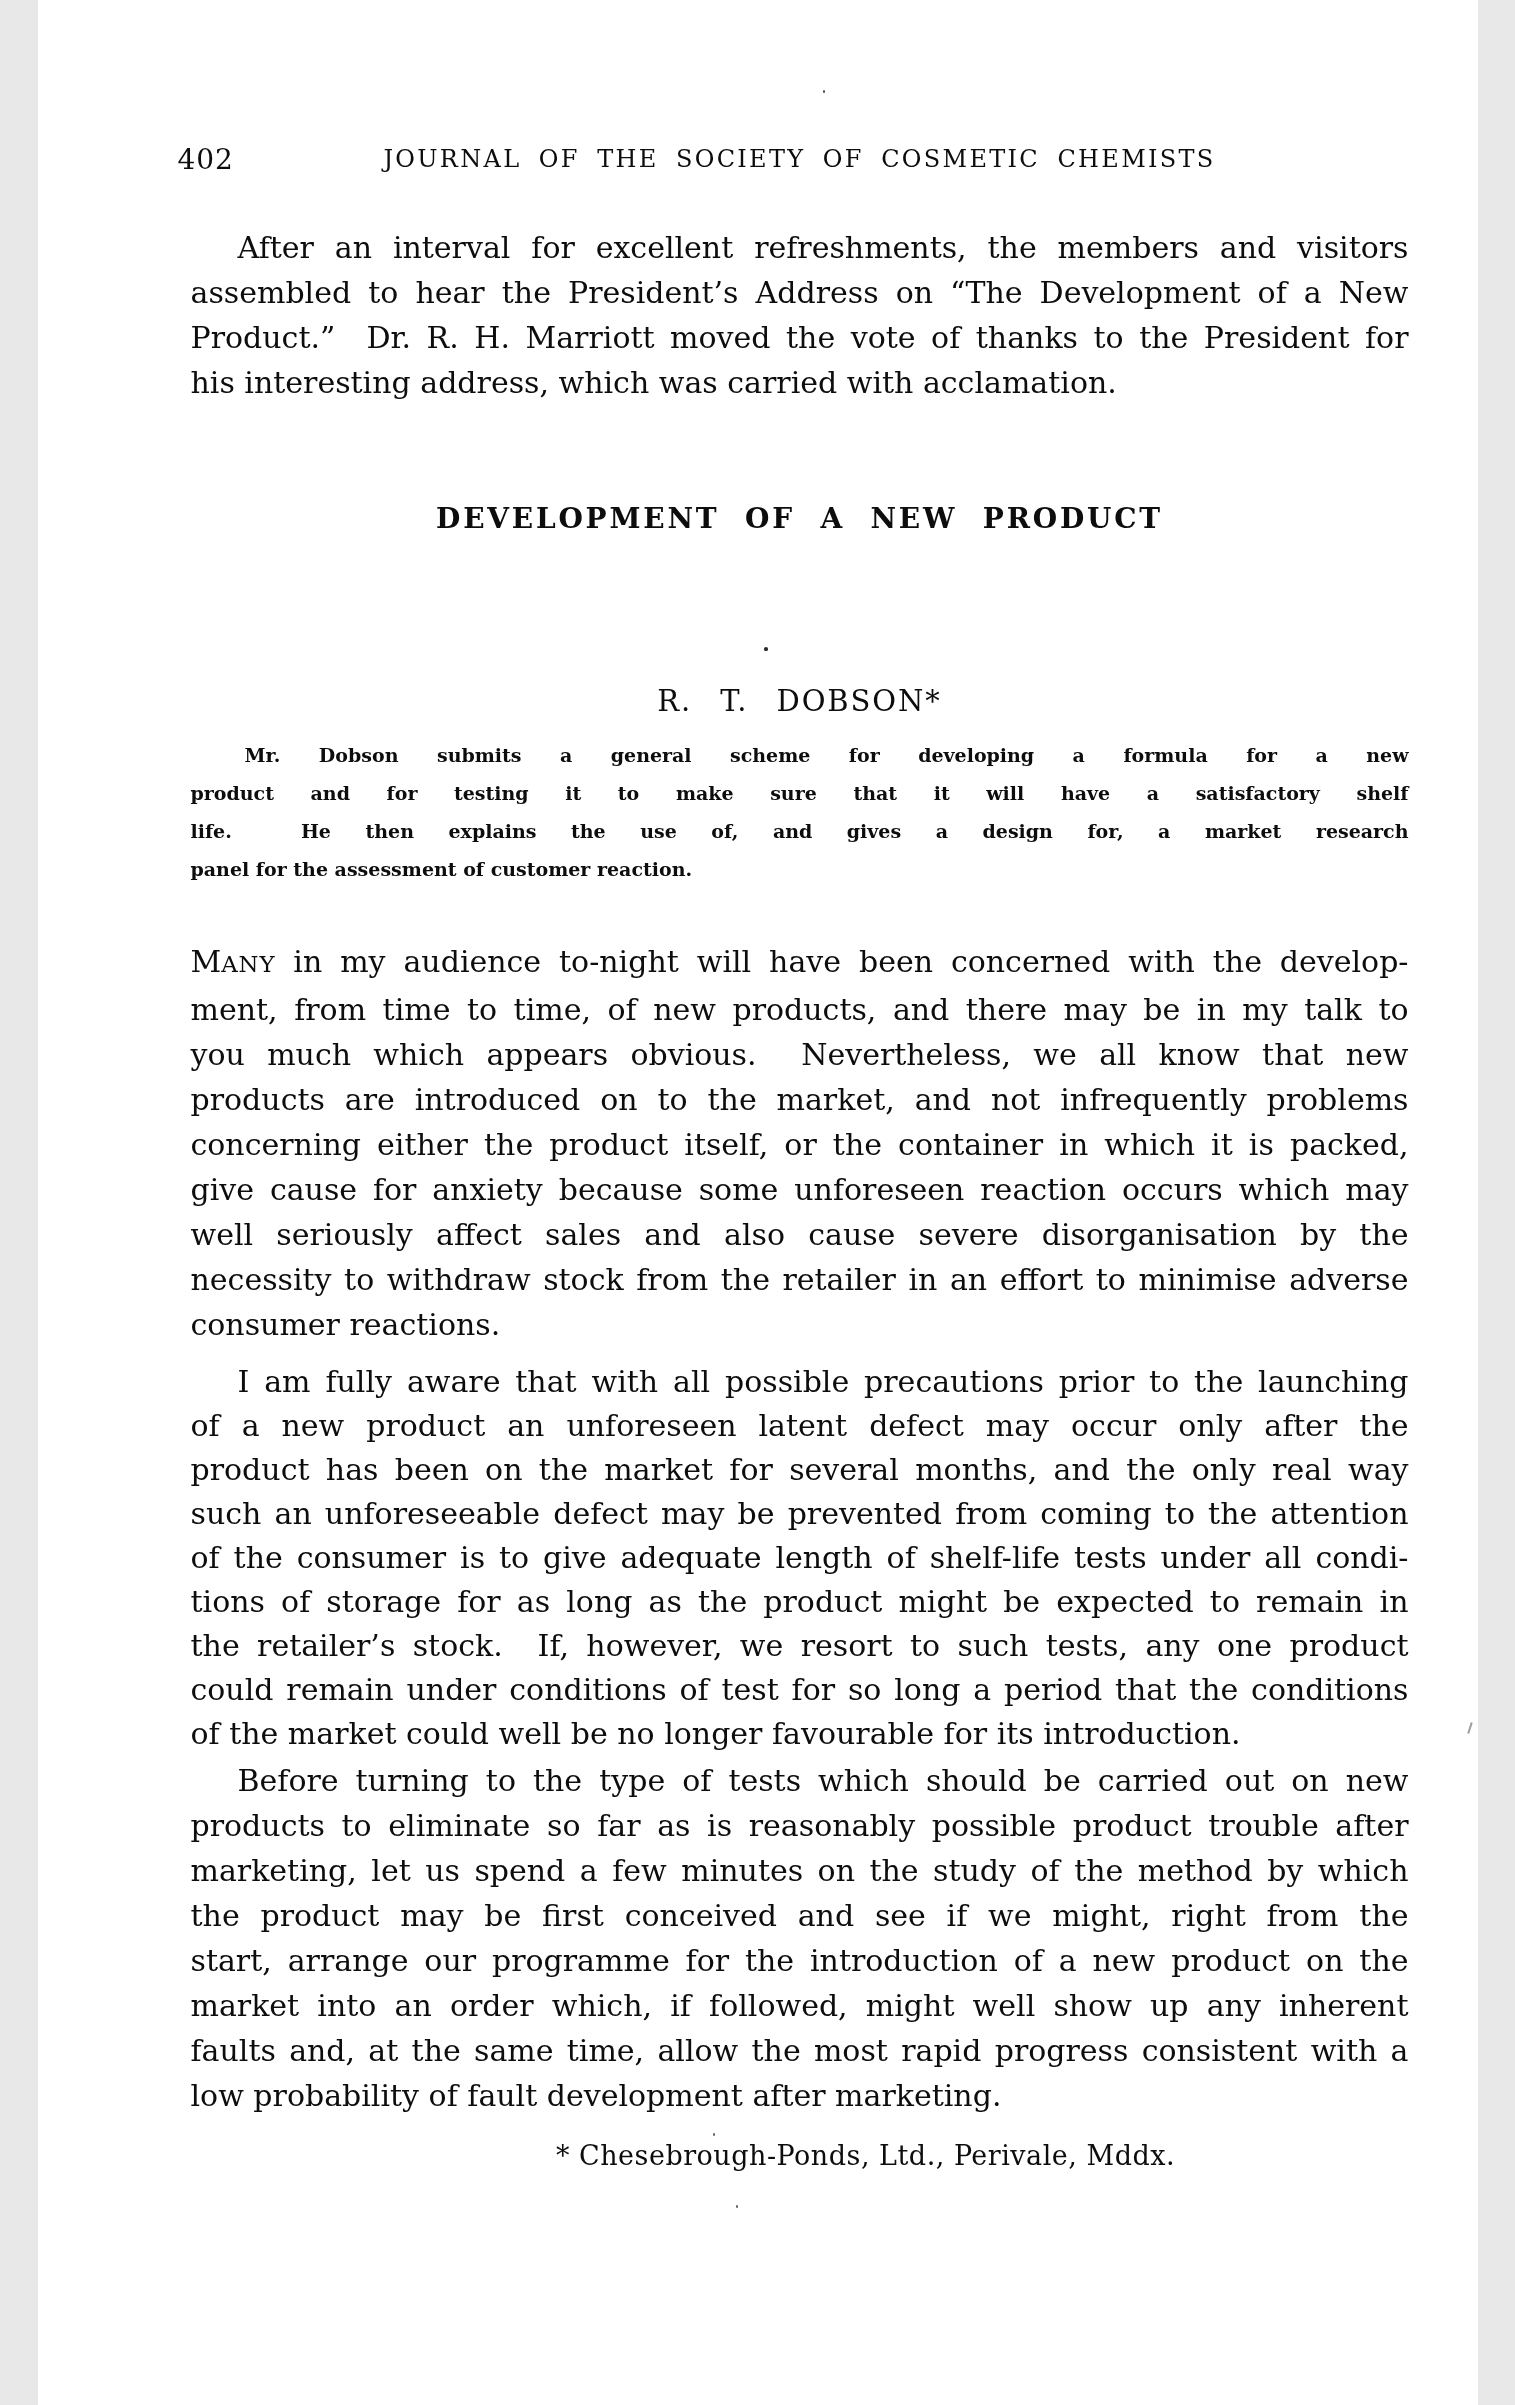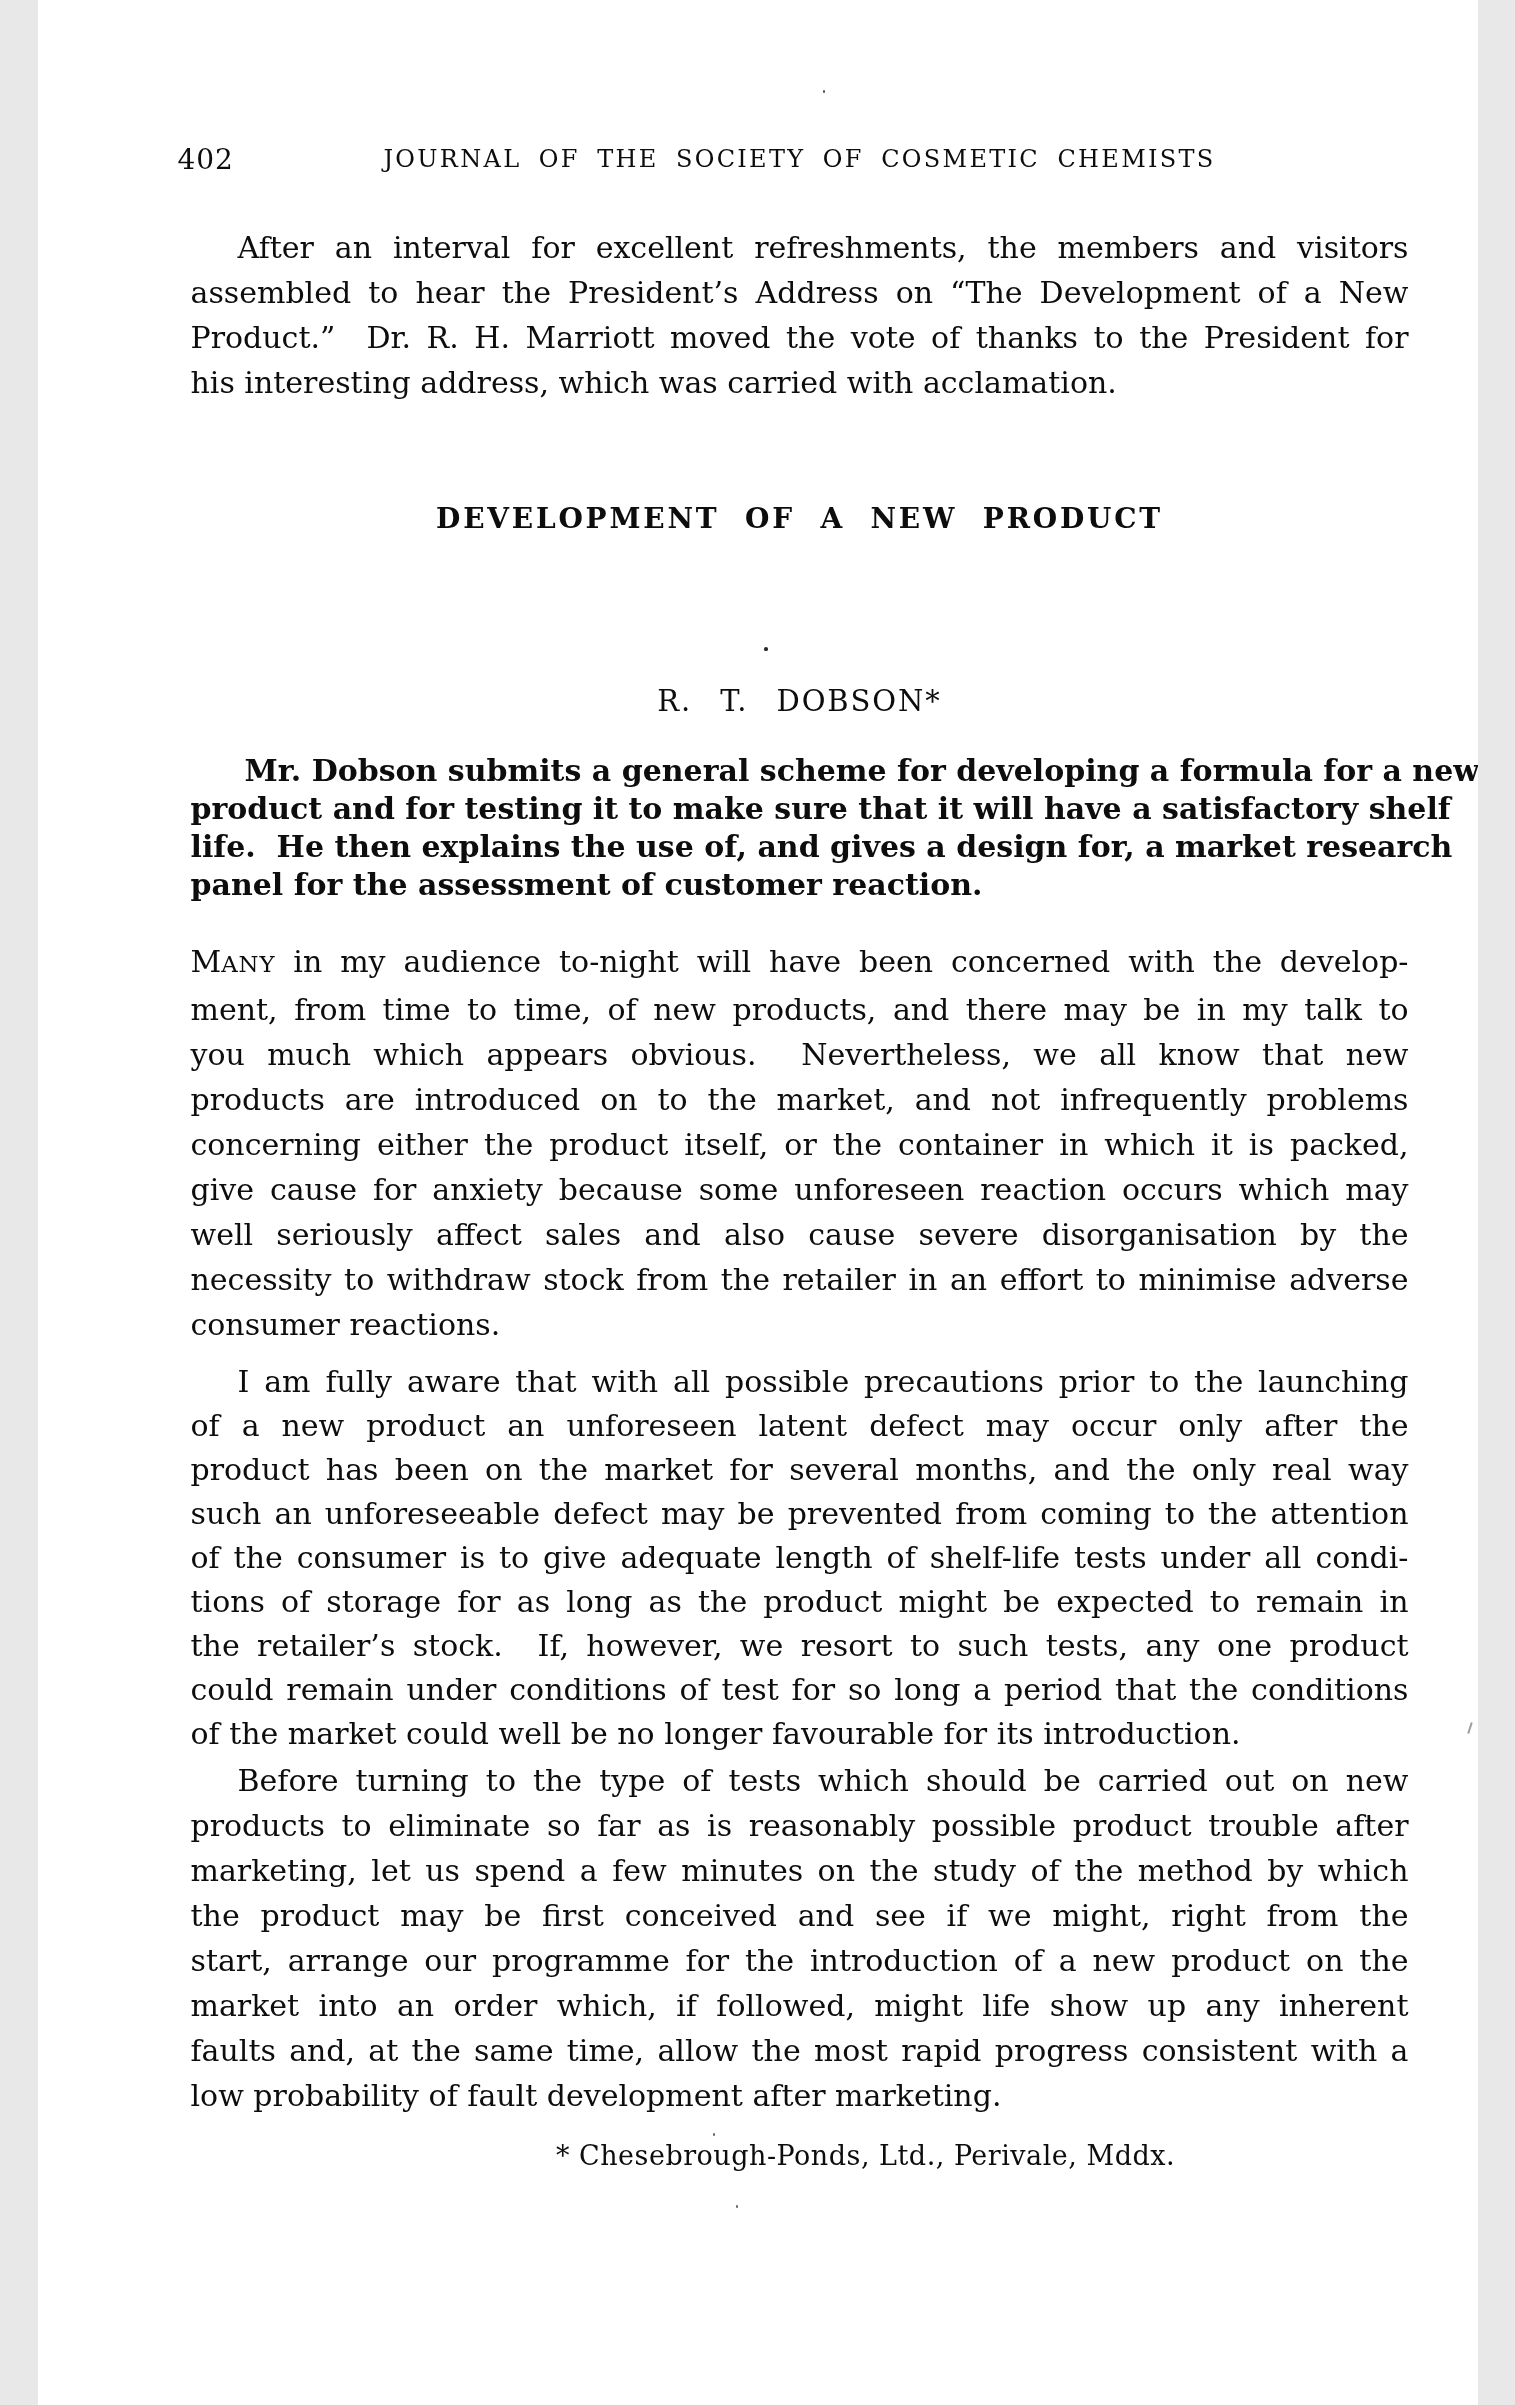--- a/index.html
+++ b/index.html
@@ -33,21 +33,21 @@
   }
   .article-subtitle {
     top: 596px; text-align: center; font-style: italic;
     font-size: 32px; line-height: 41px; word-spacing: 1.9px;
   }
   .author-name {
     top: 683px; text-align: center; font-size: 29px; line-height: 37px;
     letter-spacing: 1.9px; word-spacing: 17px;
   }
 
-  .abstract { top: 736px; font-size: 30px; font-weight: bold; line-height: 38px; margin-top: 16px; }
+  .abstract { top: 736px; font-size: 19px; font-weight: bold; line-height: 38px; }
   .abstract .line:first-child { text-indent: 54px; }
 
   .body-para { font-size: 30px; line-height: 45px; }
   .para-1 { top: 939px; }
   .para-2 { top: 1360px; line-height: 44px; }
   .para-3 { top: 1758px; }
 
   .sc { font-size: 0.76em; letter-spacing: 0.9px; }
 
   .footnote {
@@ -116,21 +116,21 @@
       <div class="line">could remain under conditions of test for so long a period that the conditions</div>
       <div class="line last">of the market could well be no longer favourable for its introduction.</div>
     </div>
 
   <div class="content-col body-para para-3 p-indent">
       <div class="line">Before turning to the type of tests which should be carried out on new</div>
       <div class="line">products to eliminate so far as is reasonably possible product trouble after</div>
       <div class="line">marketing, let us spend a few minutes on the study of the method by which</div>
       <div class="line">the product may be first conceived and see if we might, right from the</div>
       <div class="line">start, arrange our programme for the introduction of a new product on the</div>
-      <div class="line">market into an order which, if followed, might life show up any inherent</div>
+      <div class="line">market into an order which, if followed, might well show up any inherent</div>
       <div class="line">faults and, at the same time, allow the most rapid progress consistent with a</div>
       <div class="line last">low probability of fault development after marketing.</div>
     </div>
 
   <div class="content-col footnote">* Chesebrough-Ponds, Ltd., Perivale, Mddx.</div>
 
   <div class="speck speck-a"></div>
   <div class="speck speck-b"></div>
   <div class="speck speck-c"></div>
   <div class="speck speck-d"></div>

